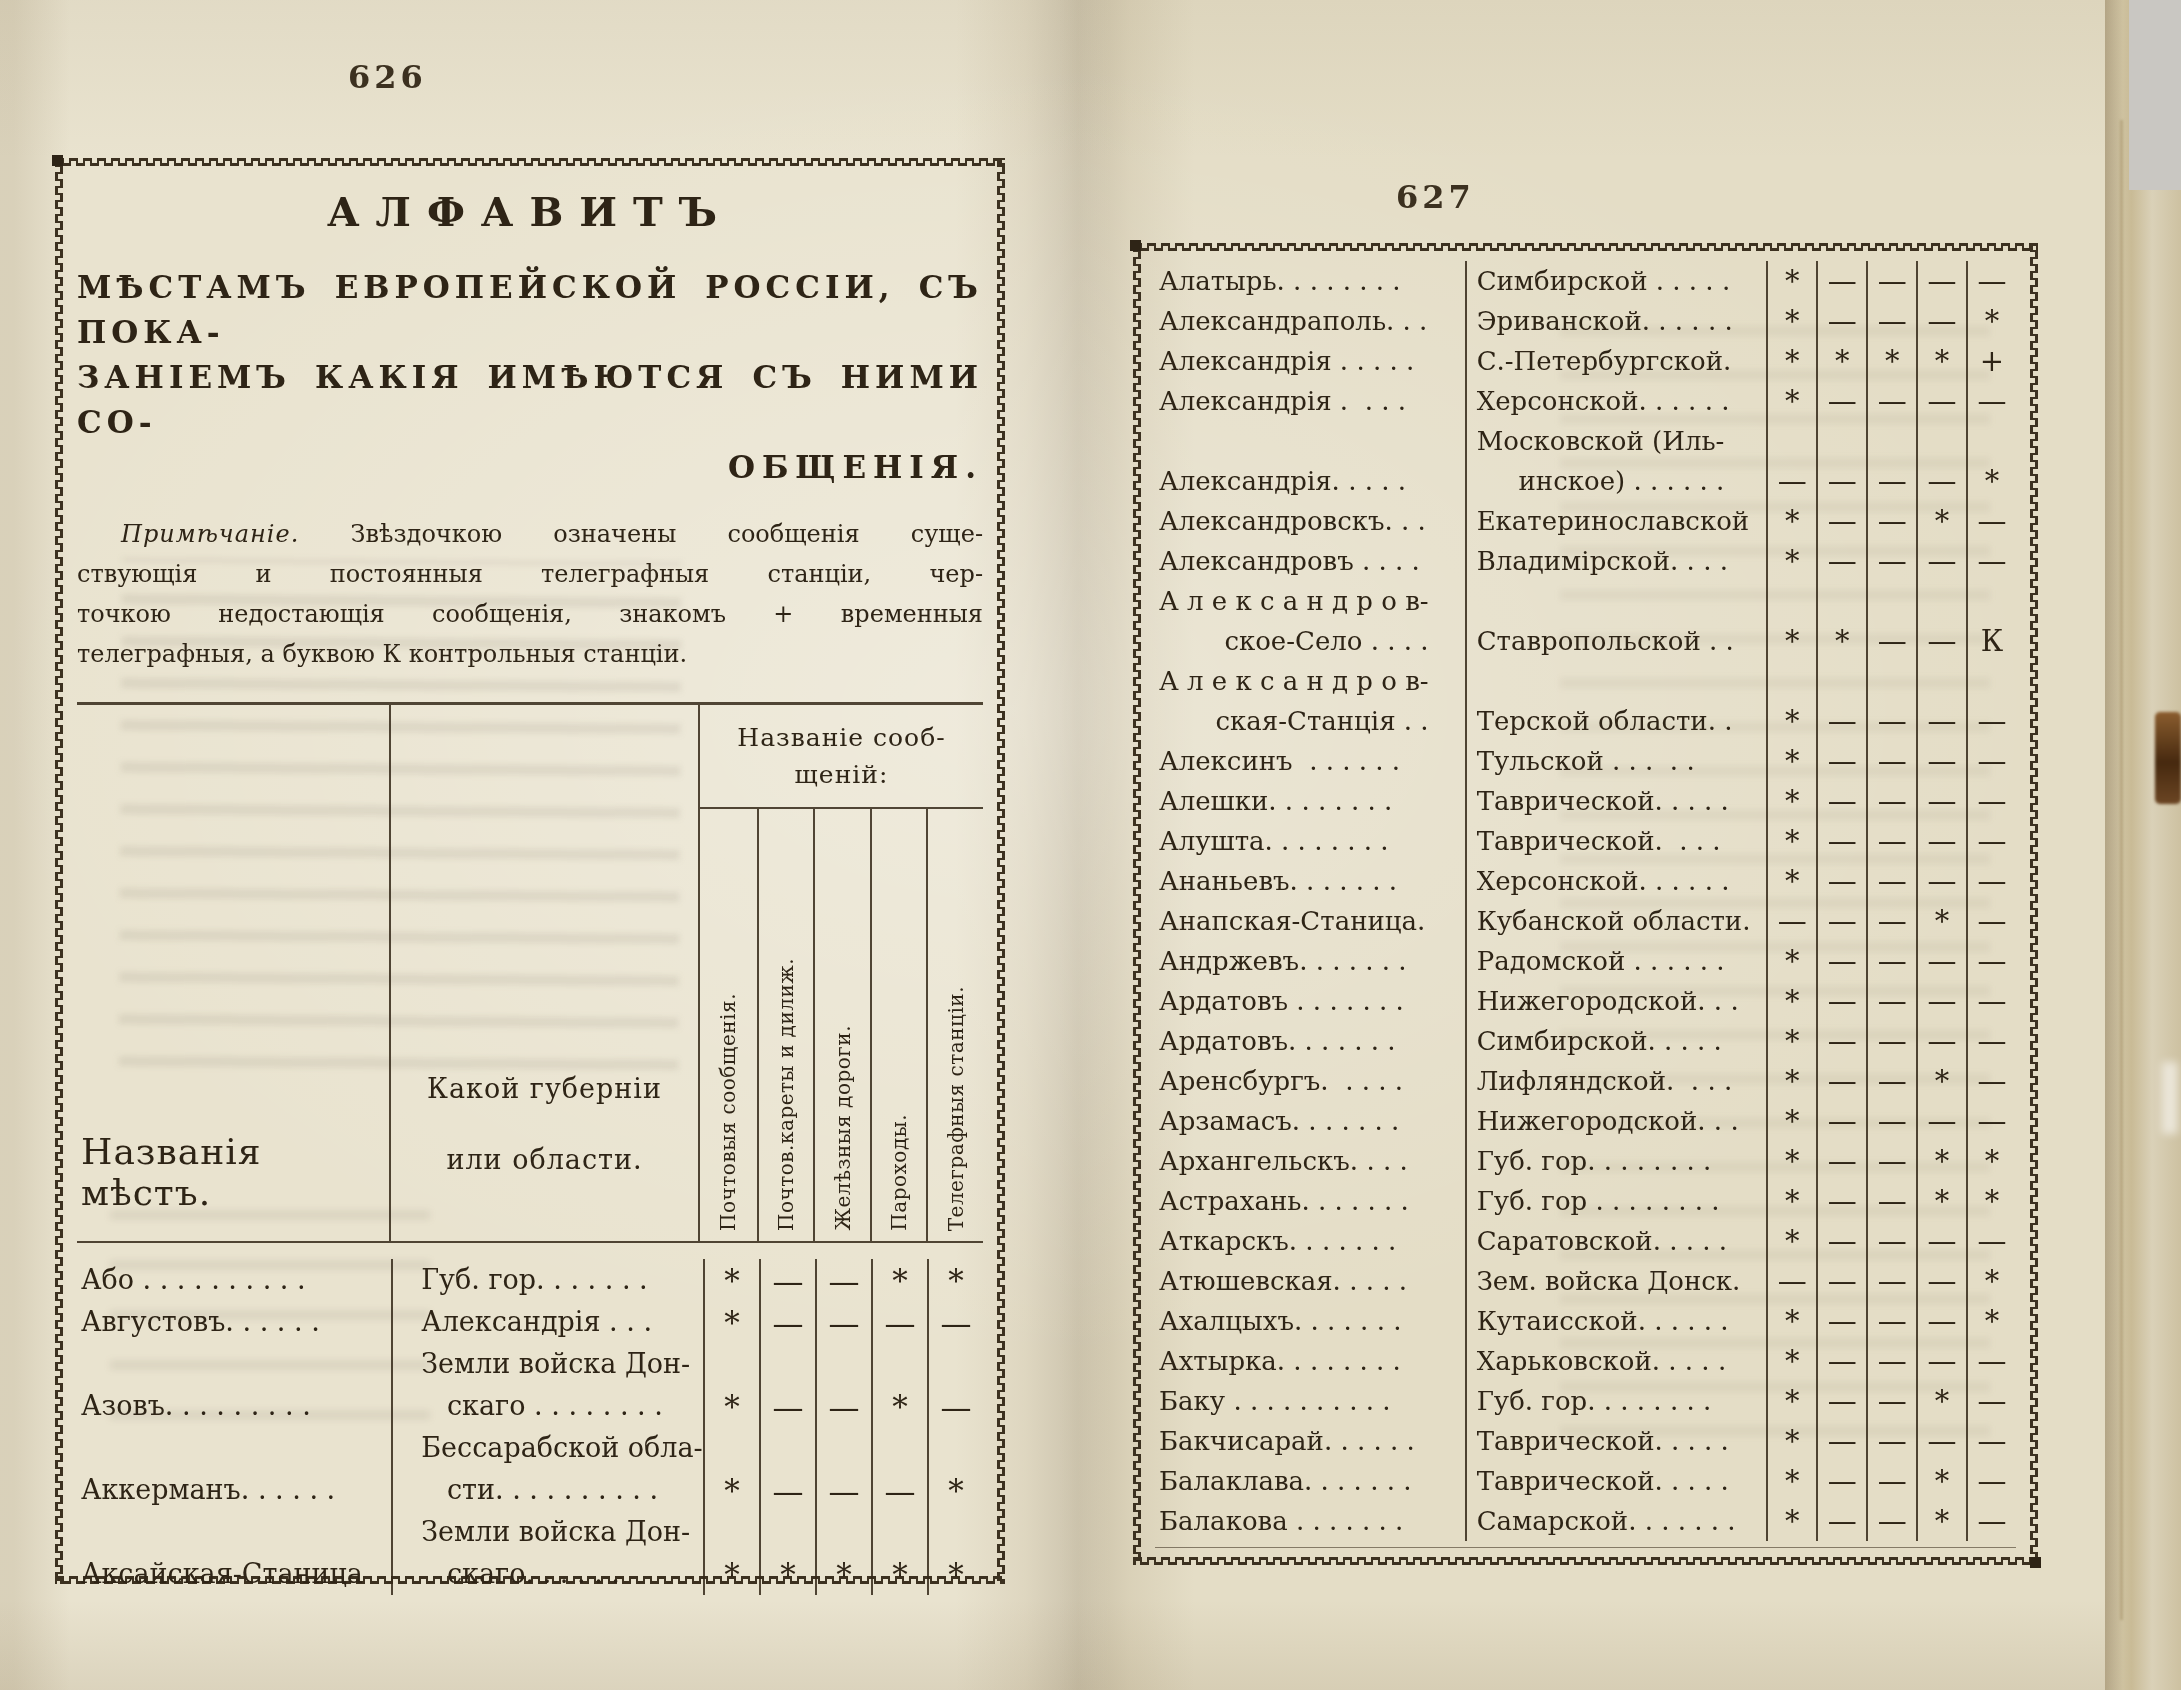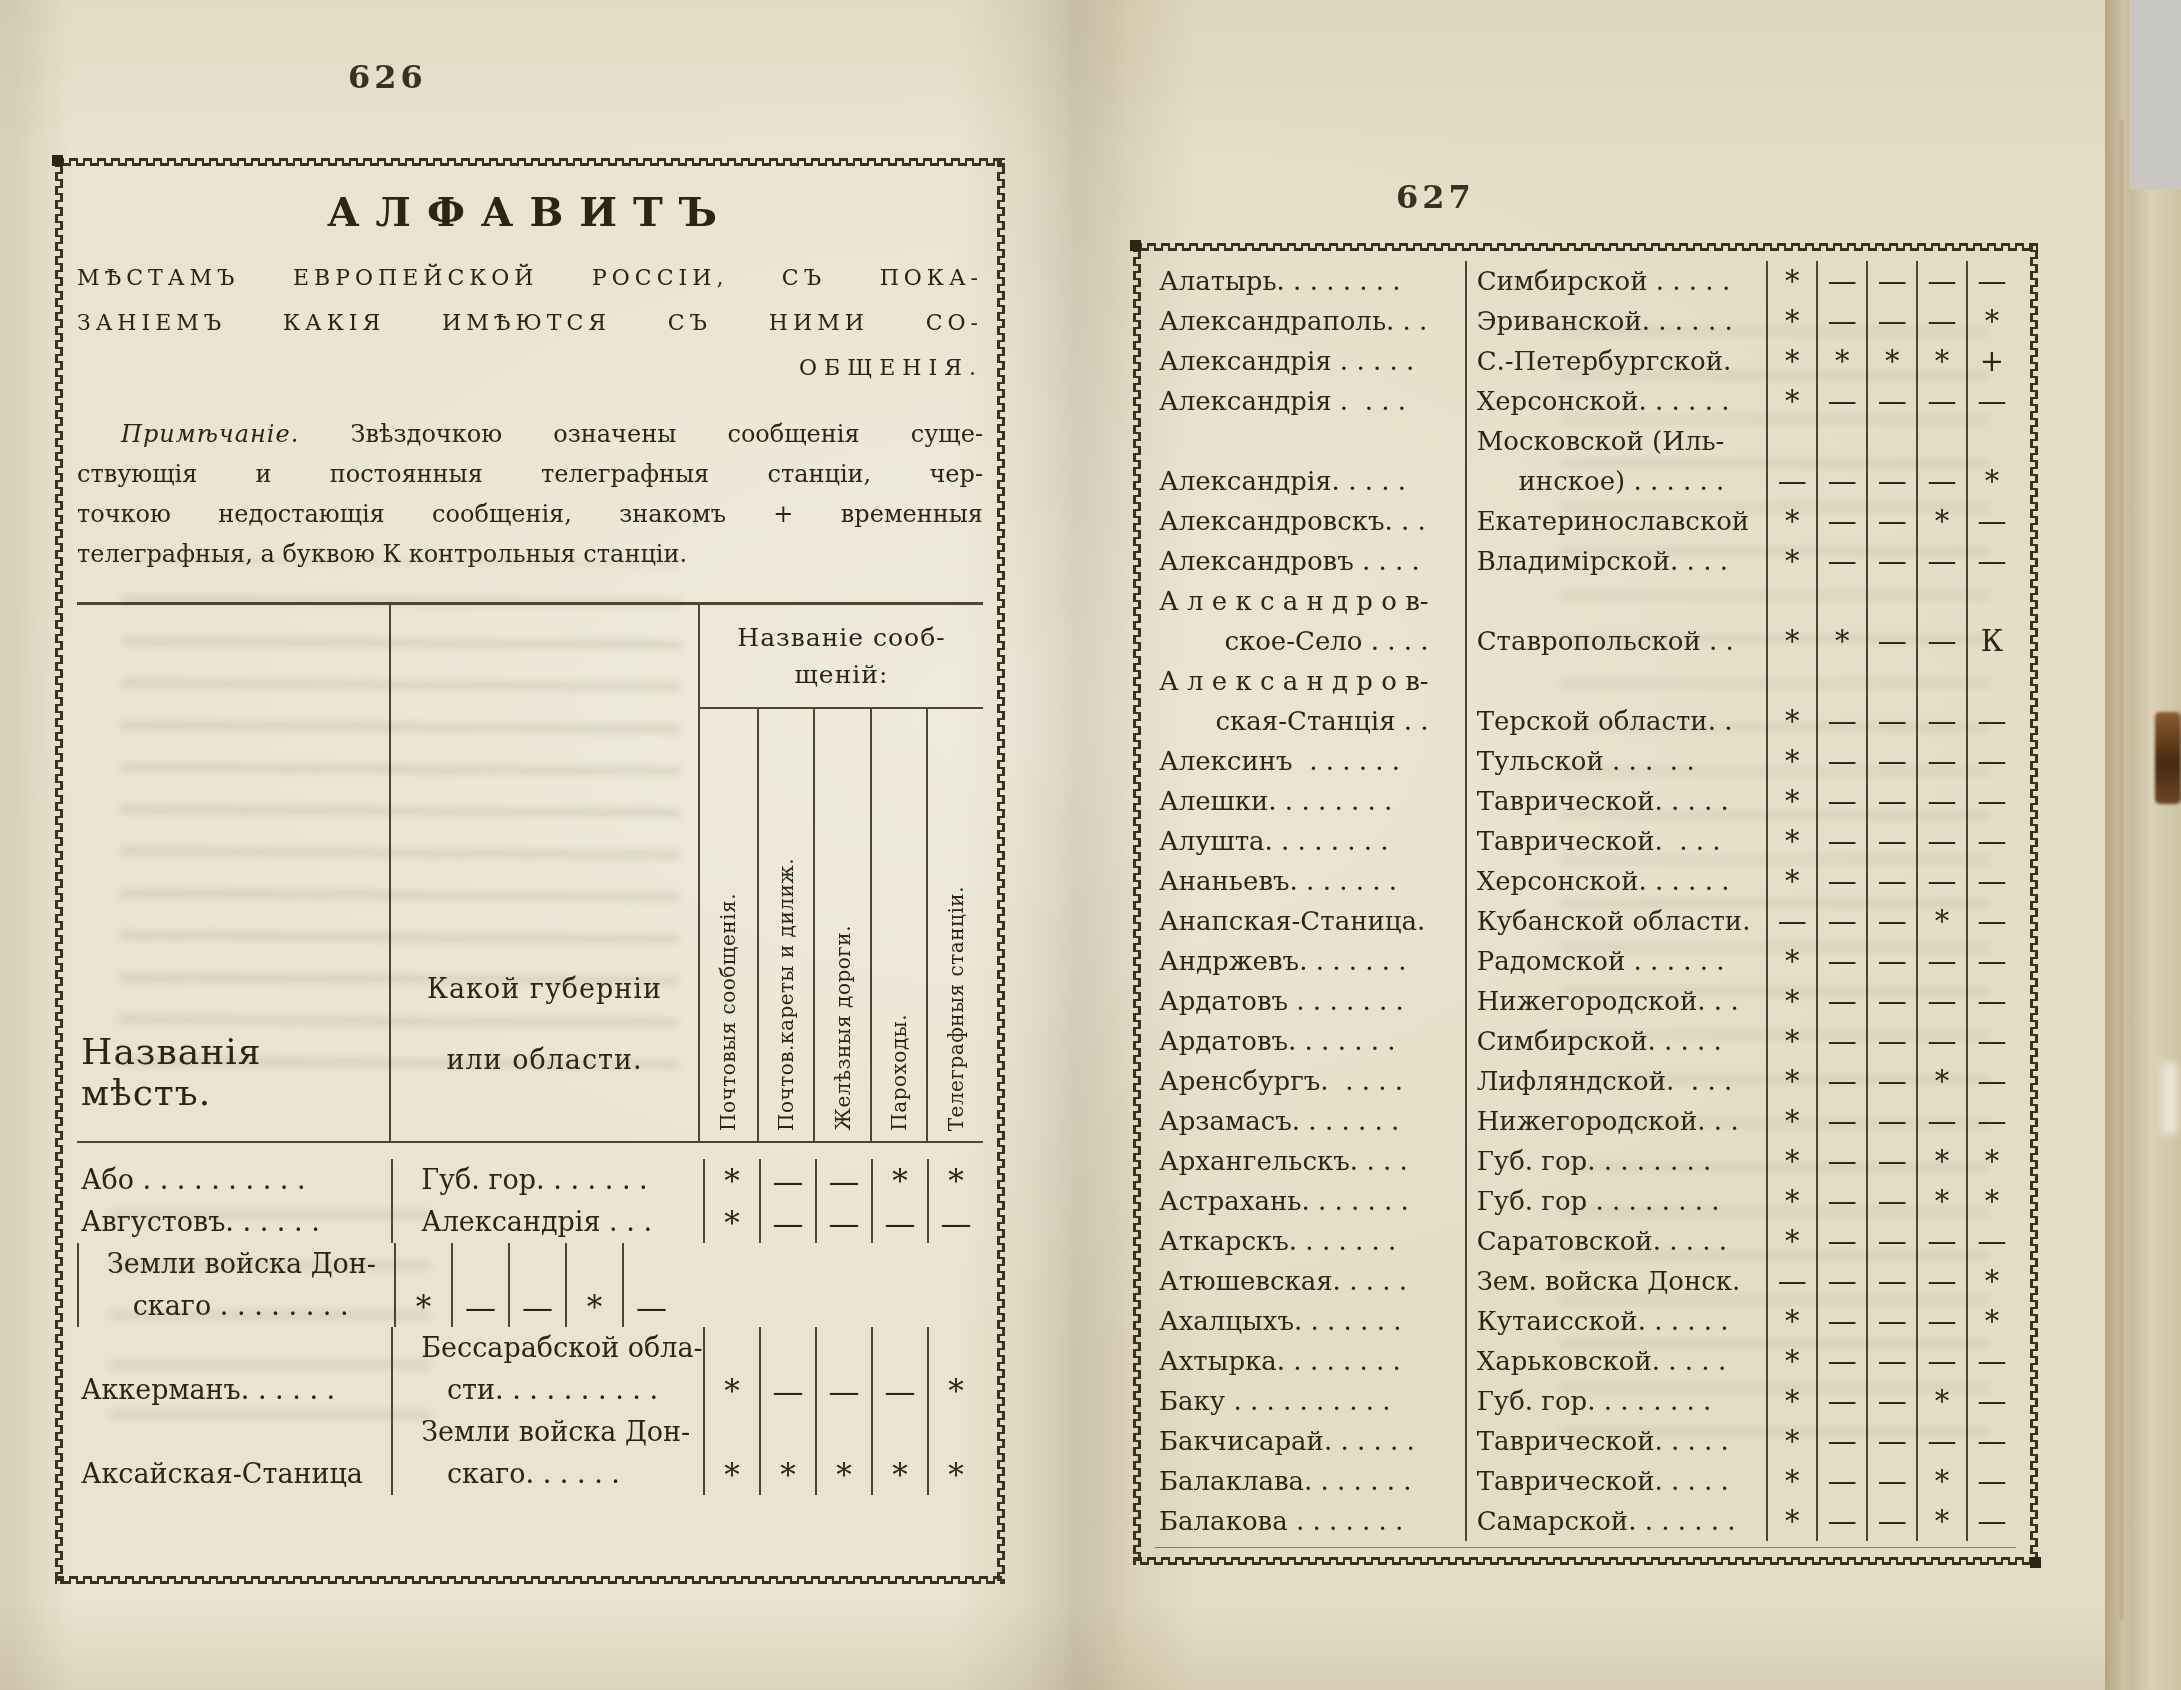--- a/index.html
+++ b/index.html
@@ -73,21 +73,21 @@
     background-size:2.6px 14px,2.6px 14px,8px 14px;
     background-position:0 0,5.4px 7px,0 0;}
   .zz-top{top:0;} .zz-bottom{bottom:0;} .zz-left{left:0;} .zz-right{right:0;}
   .corner-dot{position:absolute;width:11px;height:11px;background:var(--ink);}
   .dot-tl{left:-3px;top:-3px;} .dot-br{right:-3px;bottom:-3px;}
 
   .frame-inner{position:absolute;inset:8px;padding:0 14px;}
 
   
   .book-title{margin-top:22px;text-align:center;font-size:40px;font-weight:bold;letter-spacing:16px;}
-  .subtitle{margin-top:20px;font-weight:normal;font-size:22px;line-height:45px;letter-spacing:5px;}
+  .subtitle{margin-top:30px;font-weight:bold;font-size:31px;line-height:45px;letter-spacing:5px;}
   .subtitle .jline{text-align:justify;text-align-last:justify;}
   .subtitle .cline{text-align:right;letter-spacing:7px;}
   .note{margin-top:24px;font-size:24px;line-height:40px;}
   .note .nline{text-align:justify;text-align-last:justify;white-space:pre-wrap;}
   .note .nline.last{text-align-last:left;}
   .note .note-label{font-style:italic;letter-spacing:1px;}
   .note .indent{display:inline-block;width:44px;}
 
   
   .ltable{margin-top:28px;border-top:3px solid var(--rule);}
@@ -203,20 +203,21 @@
     <div class="cell c-name">Августовъ. . . . . .</div>
     <div class="cell c-gub">Александрія . . .</div>
     <div class="cell c-mark">*</div>
     <div class="cell c-mark">—</div>
     <div class="cell c-mark">—</div>
     <div class="cell c-mark">—</div>
     <div class="cell c-mark">—</div>
   </div>
 
   <div class="trow">
+    <div class="cell c-name">Азовъ. . . . . . . . .</div>
     <div class="cell c-gub">Земли войска Дон-
    скаго . . . . . . . .</div>
     <div class="cell c-mark">*</div>
     <div class="cell c-mark">—</div>
     <div class="cell c-mark">—</div>
     <div class="cell c-mark">*</div>
     <div class="cell c-mark">—</div>
   </div>
 
   <div class="trow">

